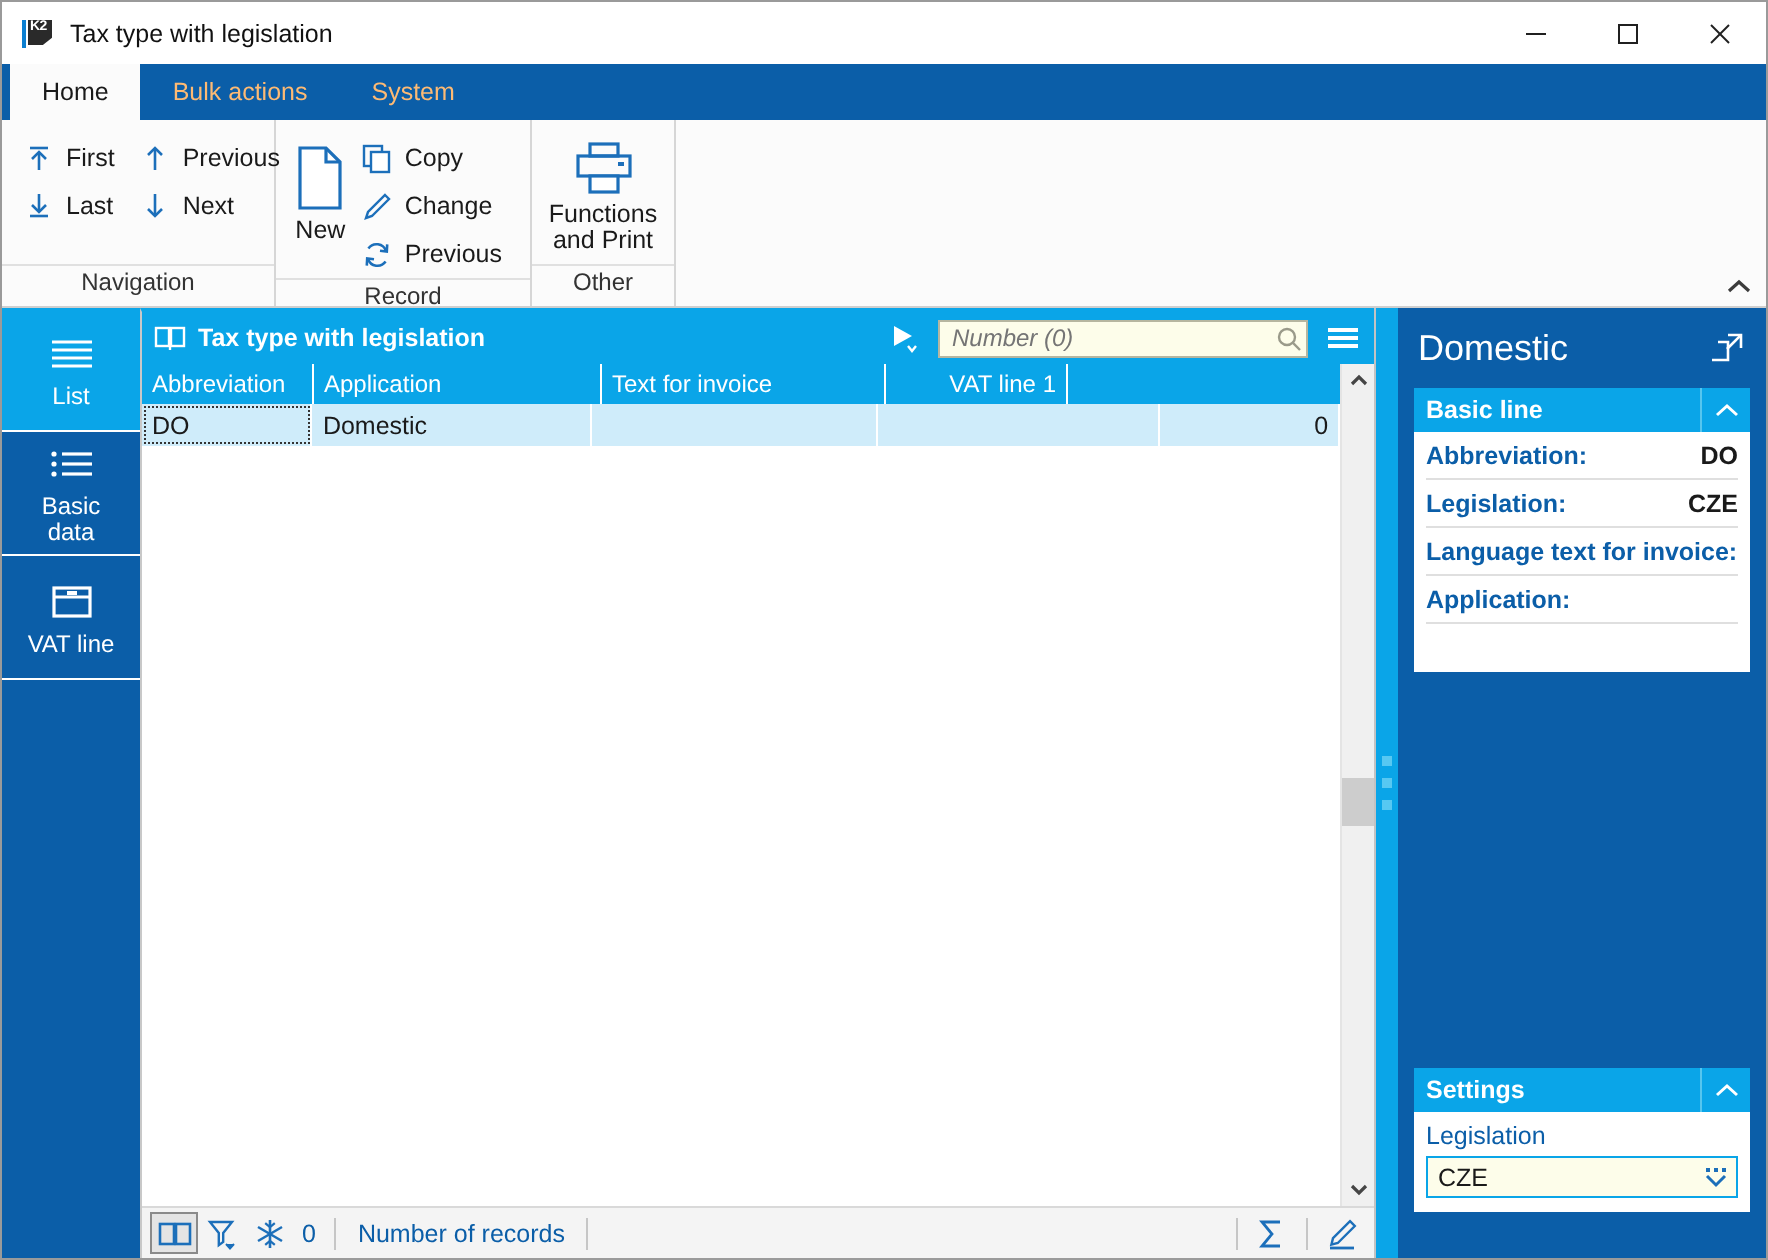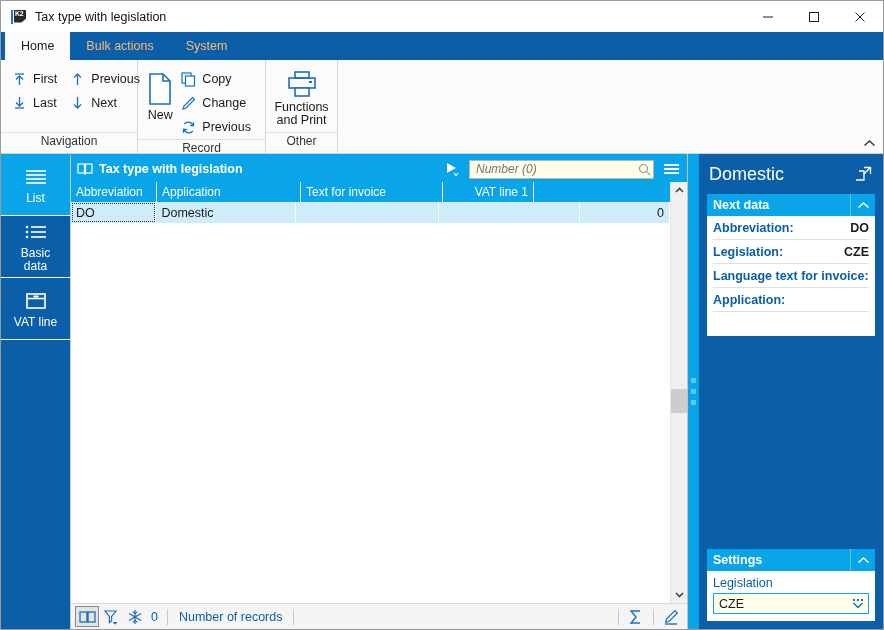--- a/index.html
+++ b/index.html
@@ -329,21 +329,21 @@
   .frow {
     height: 23px;
     display: flex; align-items: center;
     border-bottom: 1px solid #dfdfdf;
     font-size: 12.5px;
   }
   .frow .lab { color: #0b5ea8; flex: 1; white-space: nowrap; }
   .frow .val { color: #1a1a1a; }
   .card-pad { height: 24px; }
   .rp-spacer { flex: 1; }
-  .settings-card { margin-bottom: 0; }
+  .settings-card { margin-bottom: 15px; }
   .set-label {
     font-size: 12.5px; color: #0b5ea8;
     padding: 5px 0 3px 6px;
   }
   .combo {
     margin: 0 6px 7px 6px;
     height: 21px;
     background: #fdfdea;
     border: 1px solid #0aa5e8;
     display: flex; align-items: center;
@@ -691,21 +691,21 @@
           <svg width="16" height="16" viewBox="0 0 16 16">
               <path d="M2 5 h5 v9 h-9 v-5" fill="none" stroke="#ffffff" stroke-width="1.3" transform="translate(1,0)"></path>
               <polyline points="8,1.5 14.5,1.5 14.5,8" fill="none" stroke="#ffffff" stroke-width="1.3"></polyline>
               <line x1="14.2" y1="1.8" x2="7.5" y2="8.5" stroke="#ffffff" stroke-width="1.3"></line>
             </svg>
         </span>
       </div>
 
       <div class="card">
         <div class="card-head">
-          <span class="ct">Next data</span>
+          <span class="ct">Basic line</span>
           <span class="chev">
             <svg width="13" height="9" viewBox="0 0 13 9">
                 <polyline points="1.5,6.5 6.5,2 11.5,6.5" fill="none" stroke="#ffffff" stroke-width="1.5"></polyline>
               </svg>
           </span>
         </div>
         <div class="card-body">
           <div class="frow">
             <span class="lab">Abbreviation:</span>
             <span class="val">DO</span>

